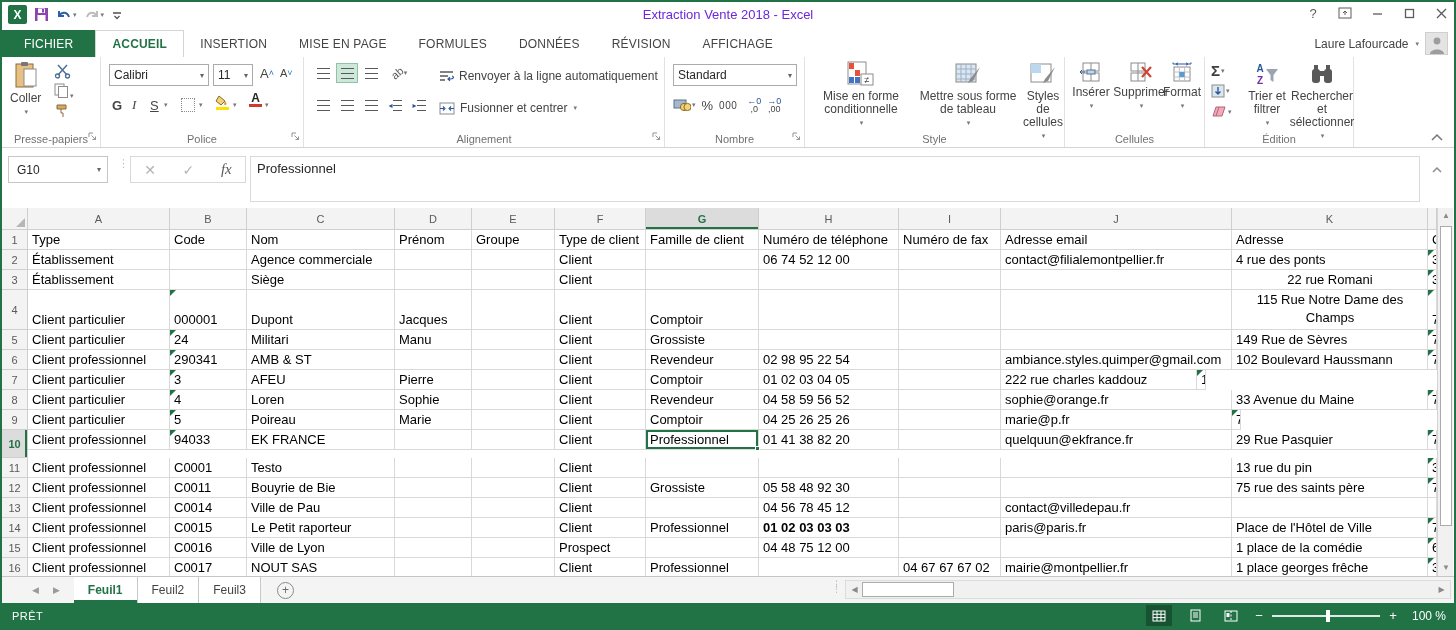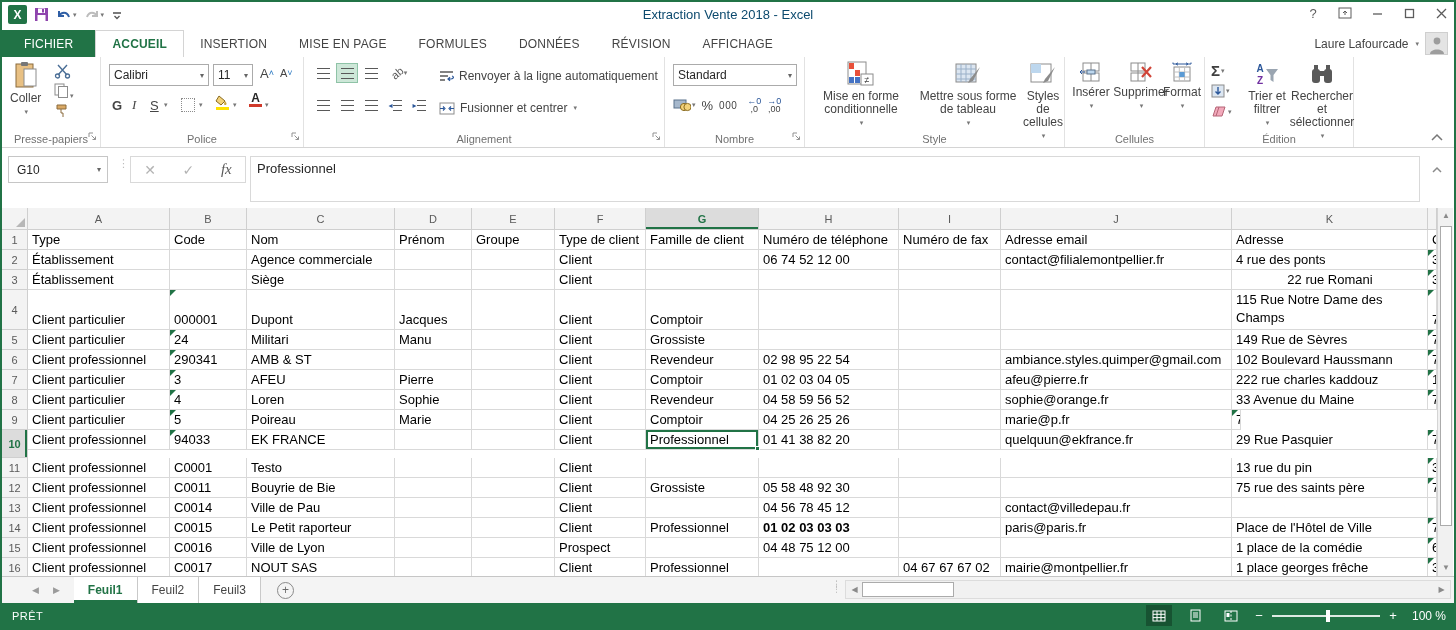--- a/index.html
+++ b/index.html
@@ -8,21 +8,21 @@
   .window { position:relative; width:1456px; height:630px; border:2px solid #217346; background:#fff; overflow:hidden; }
   .abs { position:absolute; }
 
   
   .titlebar { position:absolute; left:0; top:0; width:1452px; height:28px; background:#fff; }
   .qat { position:absolute; left:6px; top:3px; display:flex; align-items:center; gap:7px; }
   .xl-logo { width:19px; height:19px; background:#217346; color:#fff; font-weight:bold; font-size:12px; display:flex; align-items:center; justify-content:center; border-radius:2px; }
   .qbtn { display:flex; align-items:center; color:#444; font-size:13px; }
   .qbtn svg { display:block; }
   .mini-arrow { font-size:7px; color:#777; margin-left:1px; }
-  .title-text { position:absolute; left:0; right:0; top:5px; text-align:center; font-size:13px; color:#0c4a6e; }
+  .title-text { position:absolute; left:0; right:0; top:5px; text-align:center; font-size:13px; color:#6d28d9; }
   .wincontrols { position:absolute; right:4px; top:2px; display:flex; gap:14px; align-items:center; color:#5c5c5c; }
   .wc { width:18px; height:18px; display:flex; align-items:center; justify-content:center; font-size:13px; }
 
   
   .tabrow { position:absolute; left:0; top:28px; width:1452px; height:27px; background:#fff; display:flex; align-items:stretch; }
   .rtab { padding:0 16px; display:flex; align-items:center; font-size:12px; color:#444; letter-spacing:.2px; }
   .rtab.file { background:#217346; color:#fff; padding:0 22px; }
   .rtab.active { color:#217346; border:1px solid #d4d4d4; border-bottom:none; background:#fff; font-weight:bold; }
   .account { position:absolute; right:6px; top:2px; display:flex; align-items:center; gap:6px; font-size:12px; color:#444; }
   .avatar { width:23px; height:23px; background:#e4e4e4; border:1px solid #cfcfcf; display:flex; align-items:flex-end; justify-content:center; overflow:hidden; }
@@ -58,21 +58,21 @@
   .fb-chevron { position:absolute; left:1424px; top:14px; width:22px; height:16px; display:flex; align-items:center; justify-content:center; }
 
   
   #grid { position:absolute; left:0; top:206px; width:1435px; height:368px; overflow:hidden; background:#fff; }
   .grow-line { display:flex; }
   .hcell { background:#f3f3f3; border-right:1px solid #cfcfcf; border-bottom:1px solid #cfcfcf; font-size:11px; color:#5a5a5a; display:flex; align-items:center; justify-content:center; }
   .hcell.selcol { background:#dcdcdc; color:#217346; font-weight:bold; box-shadow:inset 0 -2px 0 #217346; }
   .rowhdr { background:#f3f3f3; border-right:1px solid #cfcfcf; border-bottom:1px solid #cfcfcf; font-size:11px; color:#5a5a5a; display:flex; align-items:center; justify-content:center; }
   .rowhdr.selrow { background:#dcdcdc; color:#217346; font-weight:bold; box-shadow:inset -2px 0 0 #217346; }
   .cell { position:relative; border-right:1px solid #d9d9d9; border-bottom:1px solid #d9d9d9; font-size:13px; color:#000; padding:0 3px 2px 4px; display:flex; align-items:flex-end; white-space:nowrap; overflow:hidden; background:#fff; }
-  .cell.wrap { white-space:normal; line-height:18px; }
+  .cell.wrap { white-space:normal; line-height:18px;text-align:center; }
   .cell.selcell { box-shadow:inset 0 0 0 2px #217346; overflow:visible; z-index:2; }
   .corner-tri { position:absolute; right:2px; bottom:2px; width:0; height:0; border-bottom:9px solid #b7b7b7; border-left:9px solid transparent; }
   .flag { position:absolute; left:0; top:0; width:0; height:0; border-left:6px solid #217346; border-bottom:6px solid transparent; }
   .handle { position:absolute; right:-2px; bottom:-2px; width:5px; height:5px; background:#217346; border:1px solid #fff; }
 
   
   .vscroll { position:absolute; left:1435px; top:206px; width:16px; height:368px; background:#f1f1f1; border-left:1px solid #d4d4d4; }
   .vs-btn { position:absolute; left:1px; width:14px; height:15px; display:flex; align-items:center; justify-content:center; color:#8a8a8a; font-size:8px; background:#f1f1f1; }
   .vs-thumb { position:absolute; left:2px; top:18px; width:12px; height:300px; background:#fff; border:1px solid #ababab; }
 
@@ -781,23 +781,20 @@
         </div>
         <div class="cell" style="width: 113px; height: 20px; flex: 0 0 113px;">
           <span>Comptoir</span>
         </div>
         <div class="cell" style="width: 140px; height: 20px; flex: 0 0 140px;">
           <span>01 02 03 04 05</span>
         </div>
         <div class="cell" style="width: 102px; height: 20px; flex: 0 0 102px;">
           <span></span>
         </div>
-        <div class="cell" style="width: 231px; height: 20px; flex: 0 0 231px;">
-          <span>afeu@pierre.fr</span>
-        </div>
         <div class="cell" style="width: 196px; height: 20px; flex: 0 0 196px;">
           <span>222 rue charles kaddouz</span>
         </div>
         <div class="cell" style="width: 9px; height: 20px; flex: 0 0 9px;">
           <span>1</span>
           <div class="flag"></div>
         </div>
       </div>
       <div class="grow-line">
         <div class="rowhdr" style="width: 26px; height: 20px; flex: 0 0 26px;">8</div>

